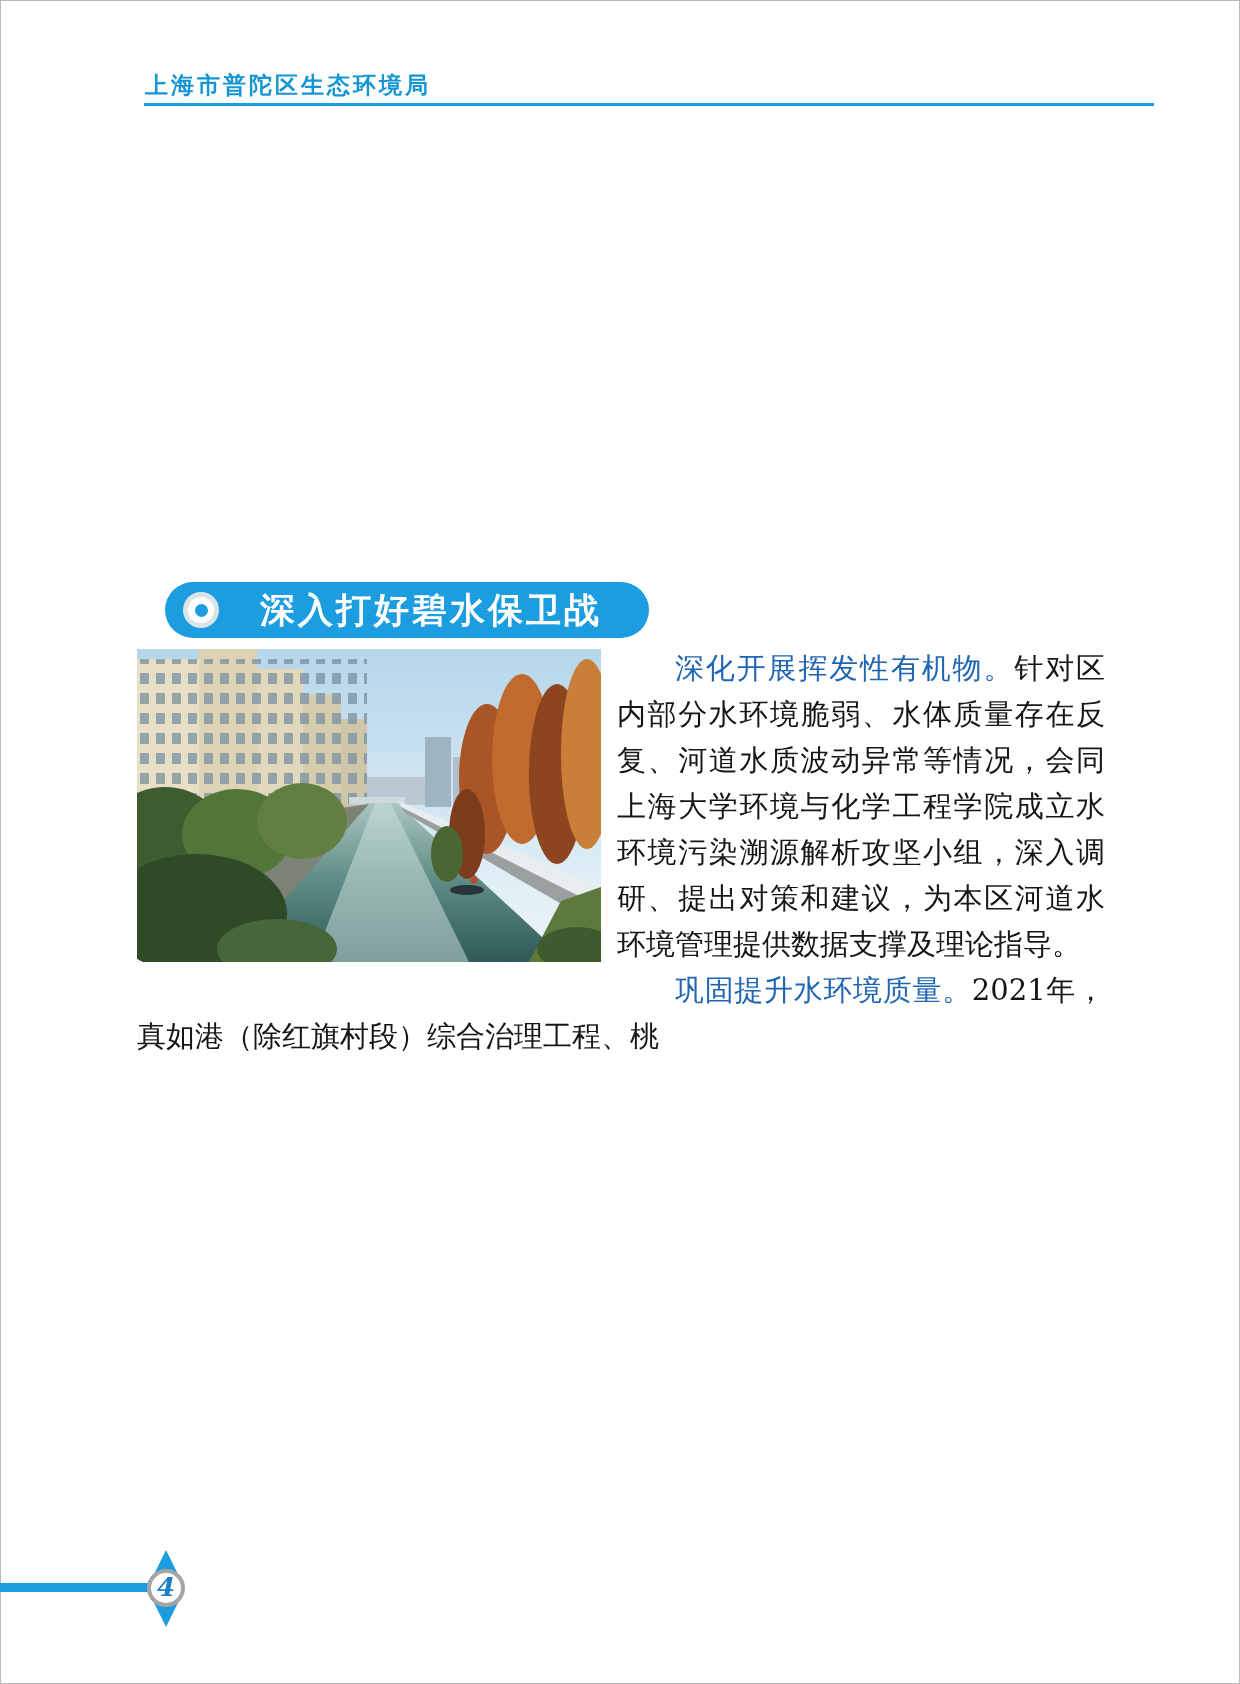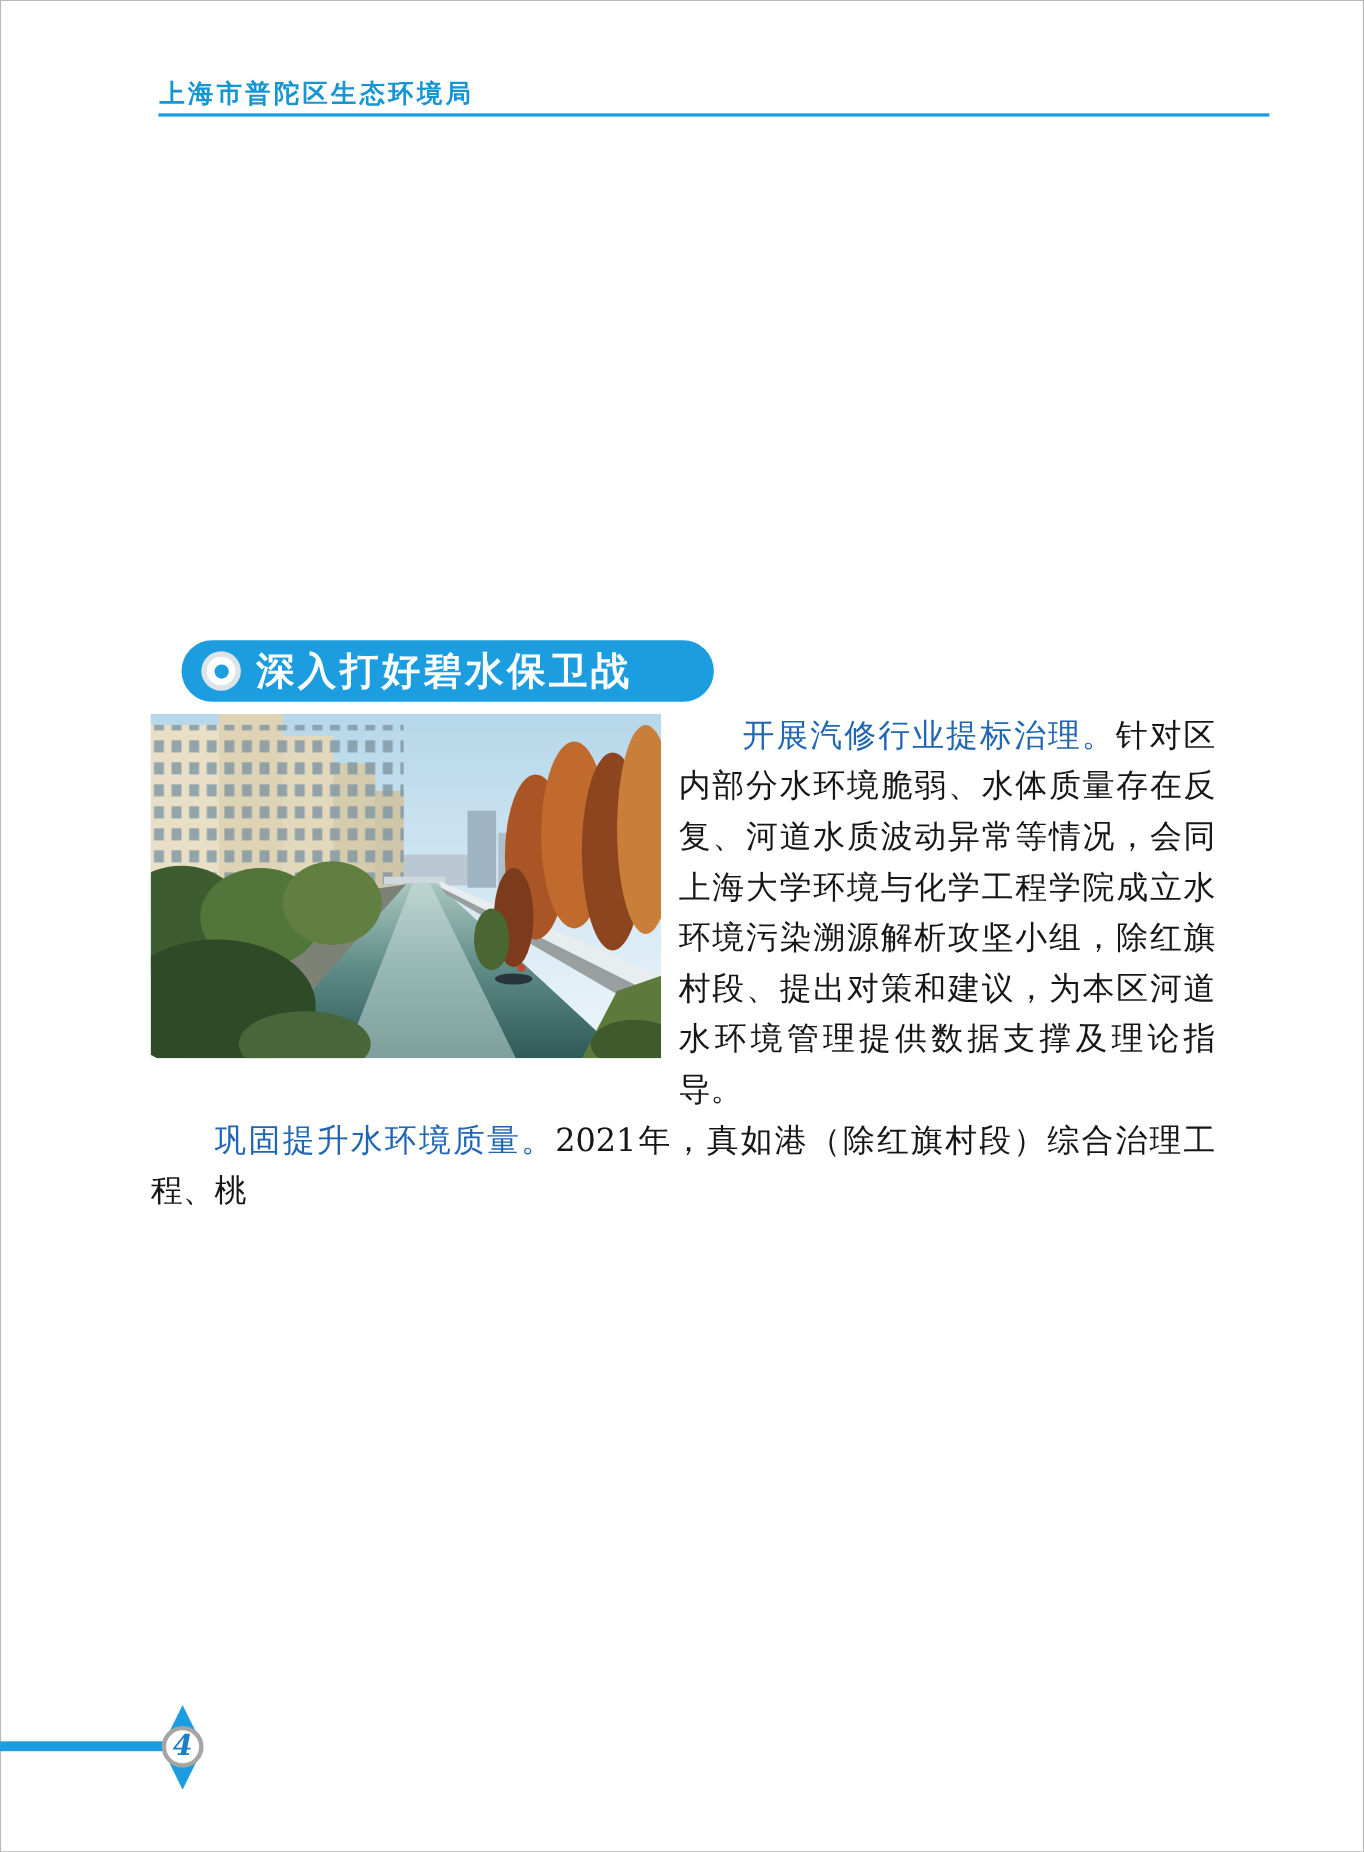--- a/index.html
+++ b/index.html
@@ -26,21 +26,21 @@
     text-align:justify;text-justify:inter-ideograph;
   }
   .block1{top:156px;}
   .block2{top:645px;}
   .para{margin:0;text-indent:2em;}
   .lead{color:#2066b2;}
   
   .banner{
     position:absolute;left:165px;top:582px;width:484px;height:56px;
     background:#1b9de0;border-radius:28px;
-    display:flex;align-items:center;
+    display:flex;align-items:center;gap:27px;
   }
   .banner-bullet{
     width:36px;height:36px;border-radius:50%;
     background:#dde4e8;margin-left:18px;flex:0 0 auto;
     display:flex;align-items:center;justify-content:center;
   }
   .banner-bullet .mid{
     width:26px;height:26px;border-radius:50%;background:#ffffff;
     display:flex;align-items:center;justify-content:center;
   }
@@ -153,21 +153,21 @@
         <ellipse cx="330" cy="185" rx="18" ry="45" fill="#7c3b1b"></ellipse>
         <ellipse cx="310" cy="205" rx="16" ry="28" fill="#4a6633"></ellipse>
 
         <polygon points="424,252 464,238 464,313 392,313" fill="#5d7a3c"></polygon>
         <ellipse cx="440" cy="300" rx="40" ry="22" fill="#3f5a2c"></ellipse>
 
         <ellipse cx="330" cy="241" rx="17" ry="5" fill="#28353b"></ellipse>
         <circle cx="337" cy="231" r="3.5" fill="#c2462e"></circle>
       </svg>
     </div>
-    <p class="para"><span class="lead">开展汽修行业提标治理。</span><span>针对区内部分水环境脆弱、水体质量存在反复、河道水质波动异常等情况，会同上海大学环境与化学工程学院成立水环境污染溯源解析攻坚小组，除红旗村段、提出对策和建议，为本区河道水环境管理提供数据支撑及理论指导。</span></p>
+    <p class="para"><span class="lead">深化开展挥发性有机物。</span><span>针对区内部分水环境脆弱、水体质量存在反复、河道水质波动异常等情况，会同上海大学环境与化学工程学院成立水环境污染溯源解析攻坚小组，深入调研、提出对策和建议，为本区河道水环境管理提供数据支撑及理论指导。</span></p>
     <p class="para"><span class="lead">巩固提升水环境质量。</span><span>2021年，真如港（除红旗村段）综合治理工程、桃</span></p>
   </div>
 
   <div class="footer-line"></div>
   <div class="footer-diamond"></div>
   <div class="footer-circle">
     <span>4</span>
   </div>
 
 </div>

